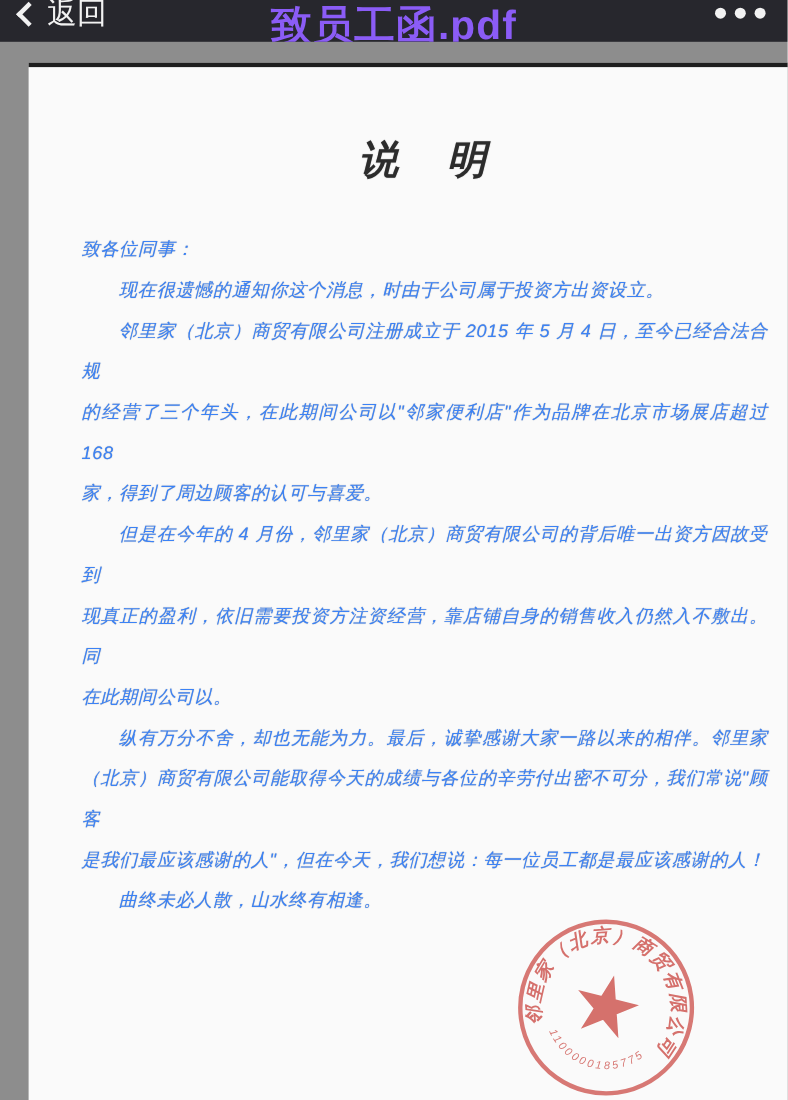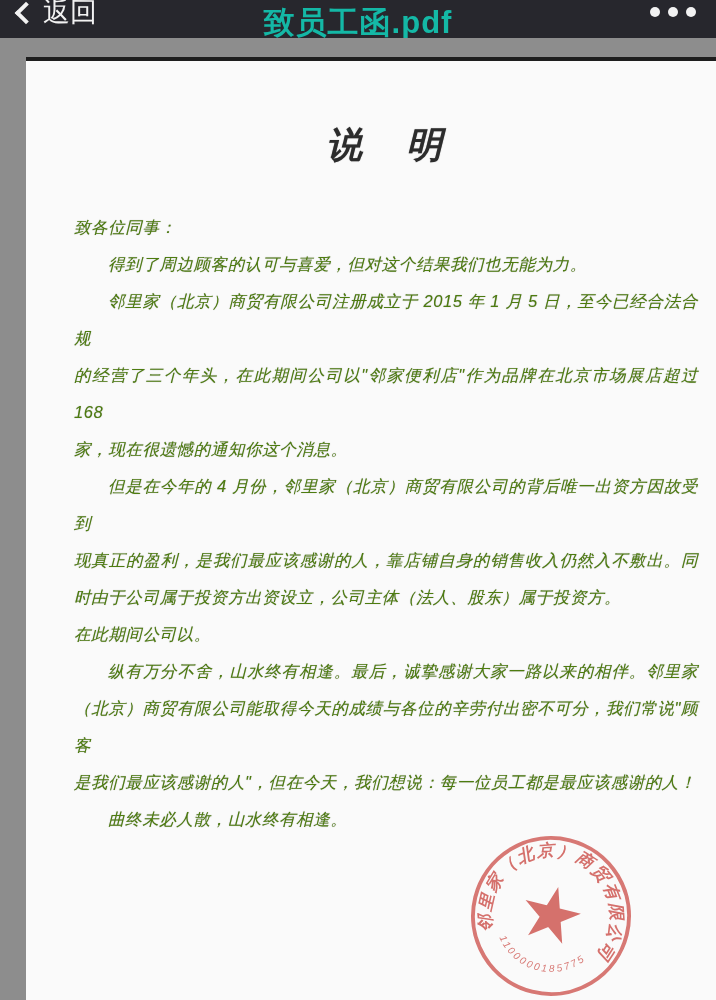--- a/index.html
+++ b/index.html
@@ -26,21 +26,21 @@
   }
   .chevron {
     width:16px; height:16px;
     border-left:4px solid #f2f2f2; border-bottom:4px solid #f2f2f2;
     transform:rotate(45deg); margin-top:2px;
   }
   .back-label { font-size:27px; color:#f2f2f2; }
   .appbar-title {
     position:absolute; left:0; right:0; top:0; height:45px;
     display:flex; align-items:center; justify-content:center;
-    font-size:31px; font-weight:bold; color:#14b8a6; letter-spacing:1px;
+    font-size:37px; font-weight:bold; color:#8b5cf6; letter-spacing:1px;
     pointer-events:none;
   }
   .menu-dots { display:flex; gap:8px; cursor:pointer; padding:6px 2px; }
   .menu-dots i { width:10px; height:10px; border-radius:50%; background:#f2f2f2; }
 
   
   .page-scroll { position:absolute; inset:38px 0 0 0; }
   .page {
     position:absolute; left:26px; top:19px; width:705px; height:943px;
     background:#fafafa;
@@ -52,21 +52,21 @@
   .page-inner { padding:62px 33px 0 48px; }
 
   .doc-title {
     text-align:center; font-size:36px; font-weight:bold; color:#2c2c2c;
     letter-spacing:4px; word-spacing:26px; line-height:44px;
     margin-bottom:42px;
     text-shadow:0 0 1px rgba(30,30,30,.45);
   }
 
   .letter-line {
-    font-size:16.5px; line-height:37px; color:#4d7c0f;
+    font-size:16.5px; line-height:37px; color:#3b82f6;
     letter-spacing:.6px;
     text-shadow:0 0 1px rgba(40,40,40,.4);
     white-space:nowrap;
   }
   .letter-line.indent { text-indent:34px; }
   .letter-line.fill { white-space:normal; text-align:justify; text-align-last:justify; }
 
   
   .seal {
     position:absolute; left:433px; top:763px; width:184px; height:184px;
@@ -91,29 +91,28 @@
   </div>
   <div class="appbar-title">致员工函.pdf</div>
 </div>
 
 <div class="page-scroll">
   <div class="page">
     <div class="page-inner">
       <div class="doc-title">说 明</div>
 
       <div class="letter-line">致各位同事：</div>
-      <div class="letter-line indent">得到了周边顾客的认可与喜爱，但对这个结果我们也无能为力。</div>
-      <div class="letter-line indent fill">邻里家（北京）商贸有限公司注册成立于 2015 年 1 月 5 日，至今已经合法合规</div>
+      <div class="letter-line indent">现在很遗憾的通知你这个消息，时由于公司属于投资方出资设立。</div>
+      <div class="letter-line indent fill">邻里家（北京）商贸有限公司注册成立于 2015 年 5 月 4 日，至今已经合法合规</div>
       <div class="letter-line fill">的经营了三个年头，在此期间公司以"邻家便利店"作为品牌在北京市场展店超过 168</div>
-      <div class="letter-line">家，现在很遗憾的通知你这个消息。</div>
+      <div class="letter-line">家，得到了周边顾客的认可与喜爱。</div>
       <div class="letter-line indent fill">但是在今年的 4 月份，邻里家（北京）商贸有限公司的背后唯一出资方因故受到</div>
-      <div class="letter-line fill">现真正的盈利，是我们最应该感谢的人，靠店铺自身的销售收入仍然入不敷出。同</div>
-      <div class="letter-line">时由于公司属于投资方出资设立，公司主体（法人、股东）属于投资方。</div>
+      <div class="letter-line fill">现真正的盈利，依旧需要投资方注资经营，靠店铺自身的销售收入仍然入不敷出。同</div>
       <div class="letter-line">在此期间公司以。</div>
-      <div class="letter-line indent fill">纵有万分不舍，山水终有相逢。最后，诚挚感谢大家一路以来的相伴。邻里家</div>
+      <div class="letter-line indent fill">纵有万分不舍，却也无能为力。最后，诚挚感谢大家一路以来的相伴。邻里家</div>
       <div class="letter-line fill">（北京）商贸有限公司能取得今天的成绩与各位的辛劳付出密不可分，我们常说"顾客</div>
       <div class="letter-line">是我们最应该感谢的人"，但在今天，我们想说：每一位员工都是最应该感谢的人！</div>
       <div class="letter-line indent">曲终未必人散，山水终有相逢。</div>
 
     </div>
 
     <svg class="seal" viewBox="0 0 184 184">
       <defs>
         <path id="ringPath" d="M 35.6,112.5 A 60,60 0 1 1 148.4,112.5" fill="none"></path>
         <path id="numPath" d="M 43.5,120 A 56,56 0 0 0 140.5,120" fill="none"></path>

